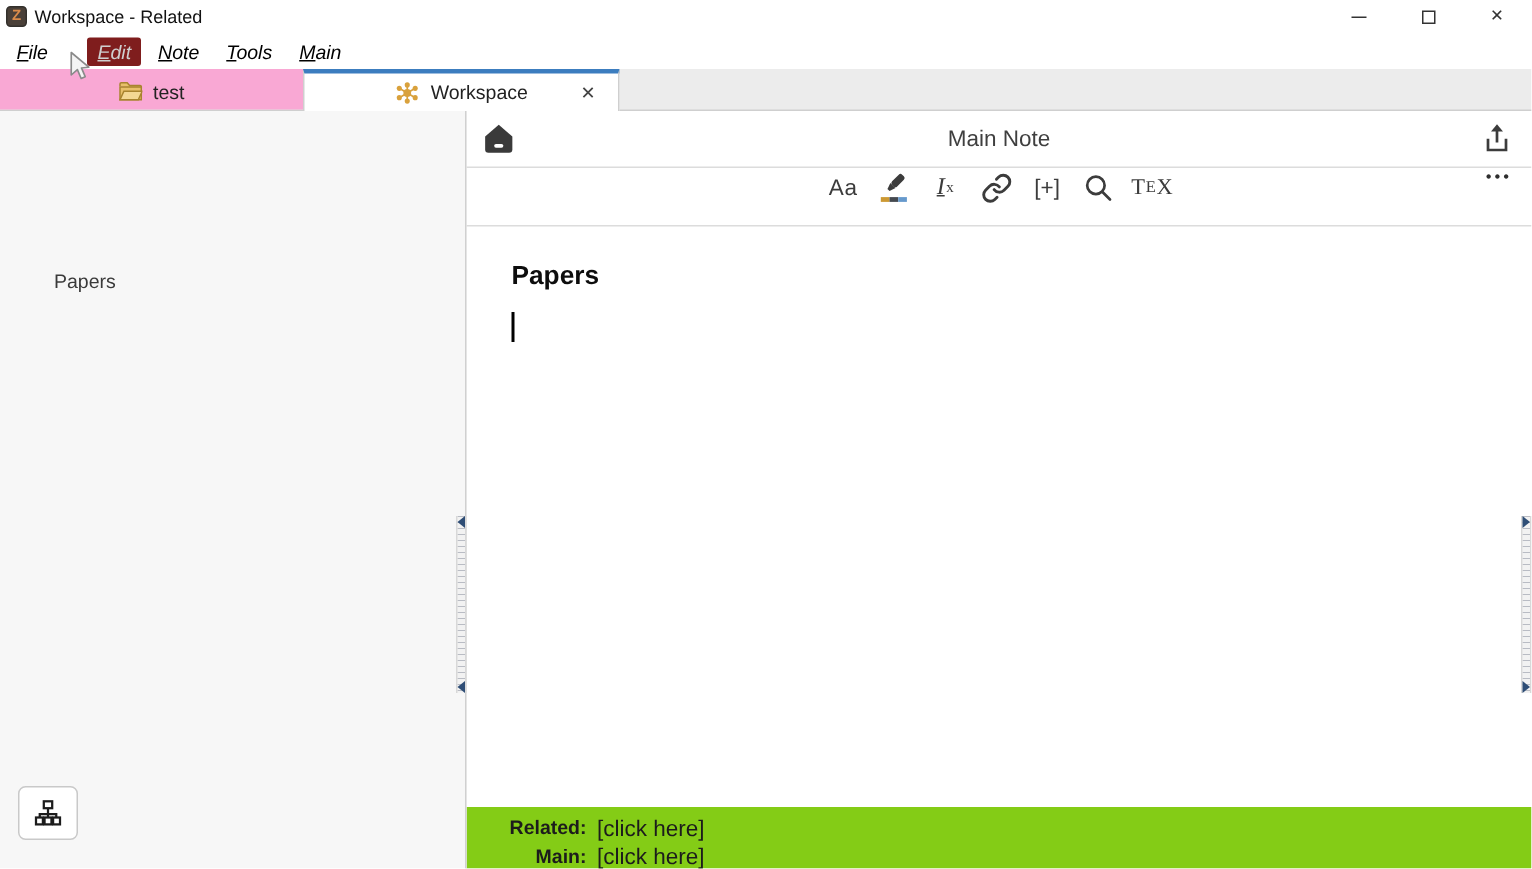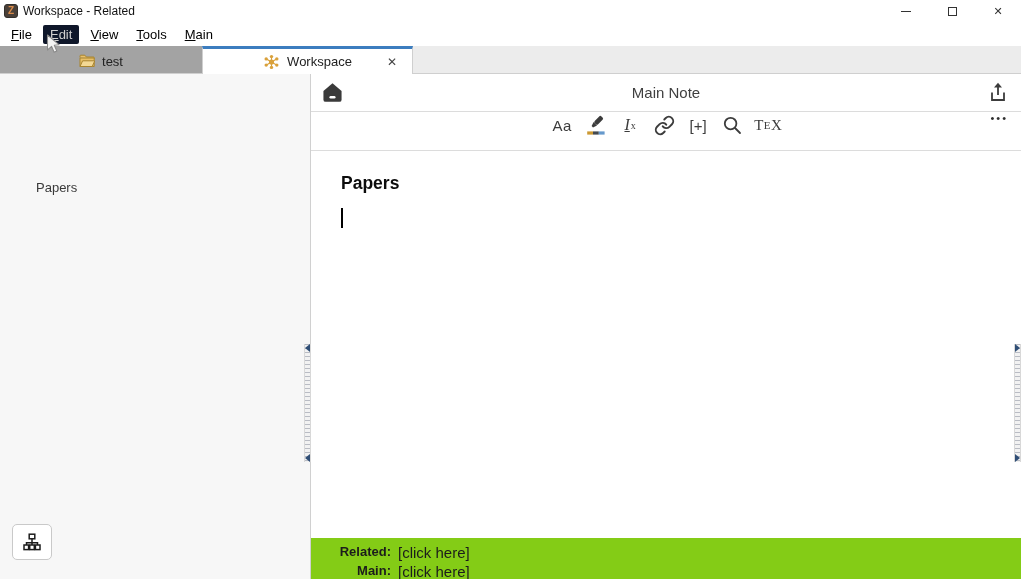--- a/index.html
+++ b/index.html
@@ -14,29 +14,29 @@
               display:flex; align-items:center; justify-content:center; font-size:10px; font-weight:bold; color:#d98b4a; line-height:1; }
   .title-text { font-size:12px; color:#111; }
   .win-controls { margin-left:auto; display:flex; height:22px; }
   .win-btn { width:46px; height:22px; display:flex; align-items:center; justify-content:center; background:#fff; border:none; cursor:default; }
   .min-glyph { width:10px; height:0; border-top:1px solid #333; display:block; }
   .max-glyph { width:9px; height:9px; border:1px solid #333; display:block; }
   .close-glyph { font-size:11px; color:#333; line-height:1; }
 
   
   .menubar { height:24px; background:#fff; display:flex; align-items:center; padding-left:4px; flex:0 0 auto; }
-  .menu-item { font-size:13px; padding:2px 7px; margin-right:4px; color:#000; border-radius:2px; }
+  .menu-item { font-size:13px; padding:2px 7px; margin-right:4px; color:#000; border-radius:2px;font-style:italic; }
   .menu-item span { display:inline-block; }
   .menu-item span::first-letter { text-decoration:underline; }
-  .menu-item.faded { background:#0f172a; color:#cfcfcf; }
+  .menu-item.faded { background:#7f1d1d; color:#cfcfcf;margin-left:15px; }
 
   
   .tabbar { height:28px; background:#ececec; border-bottom:1px solid #cfcfcf; display:flex; flex:0 0 auto; position:relative; }
   .tab { display:flex; align-items:center; justify-content:center; font-size:13px; color:#222; position:relative; }
-  .tab-inactive { width:202px; background:#a3a3a3; border-top:3px solid transparent; }
+  .tab-inactive { width:202px; background:#f9a8d4; border-top:3px solid transparent; }
   .tab-active { width:211px; background:#fff; border-left:1px solid #cfcfcf; border-right:1px solid #cfcfcf;
                 border-top:3px solid #3c7dbf; margin-bottom:-1px; }
   .tab .tab-icon { margin-right:7px; display:flex; }
   .tab-close { position:absolute; right:12px; top:50%; transform:translateY(-50%); font-size:12px; color:#444;
                width:16px; height:16px; display:flex; align-items:center; justify-content:center; cursor:default; background:none; border:none; }
 
   
   .content { flex:1 1 auto; display:flex; position:relative; min-height:0; }
   .sidebar { width:311px; background:#f7f7f7; border-right:1px solid #d0d0d0; position:relative; flex:0 0 auto; }
   .sidebar-item-label { position:absolute; left:36px; top:106px; font-size:13px; color:#3a3a3a; }
@@ -102,21 +102,21 @@
         </button>
       <button class="win-btn">
           <span class="close-glyph">✕</span>
         </button>
     </div>
   </div>
 
   <div class="menubar">
     <div class="menu-item"><span>File</span></div>
     <div class="menu-item faded"><span>Edit</span></div>
-    <div class="menu-item"><span>View</span></div>
+    <div class="menu-item"><span>Note</span></div>
     <div class="menu-item"><span>Tools</span></div>
     <div class="menu-item"><span>Main</span></div>
   </div>
 
   <div class="tabbar">
     <div class="tab tab-inactive">
       <span class="tab-icon">
         <svg width="16" height="14" viewBox="0 0 16 14">
           <path d="M1 3.5 V2 q0-0.8 0.8-0.8 h4 l1.6 1.8 h7 q0.8 0 0.8 0.8 v1" fill="#e8c06a" stroke="#a8842f" stroke-width="1"></path>
           <path d="M1 12.5 L1 4 h14.2 v8.5 z" fill="#e8c06a" stroke="#a8842f" stroke-width="1"></path>

